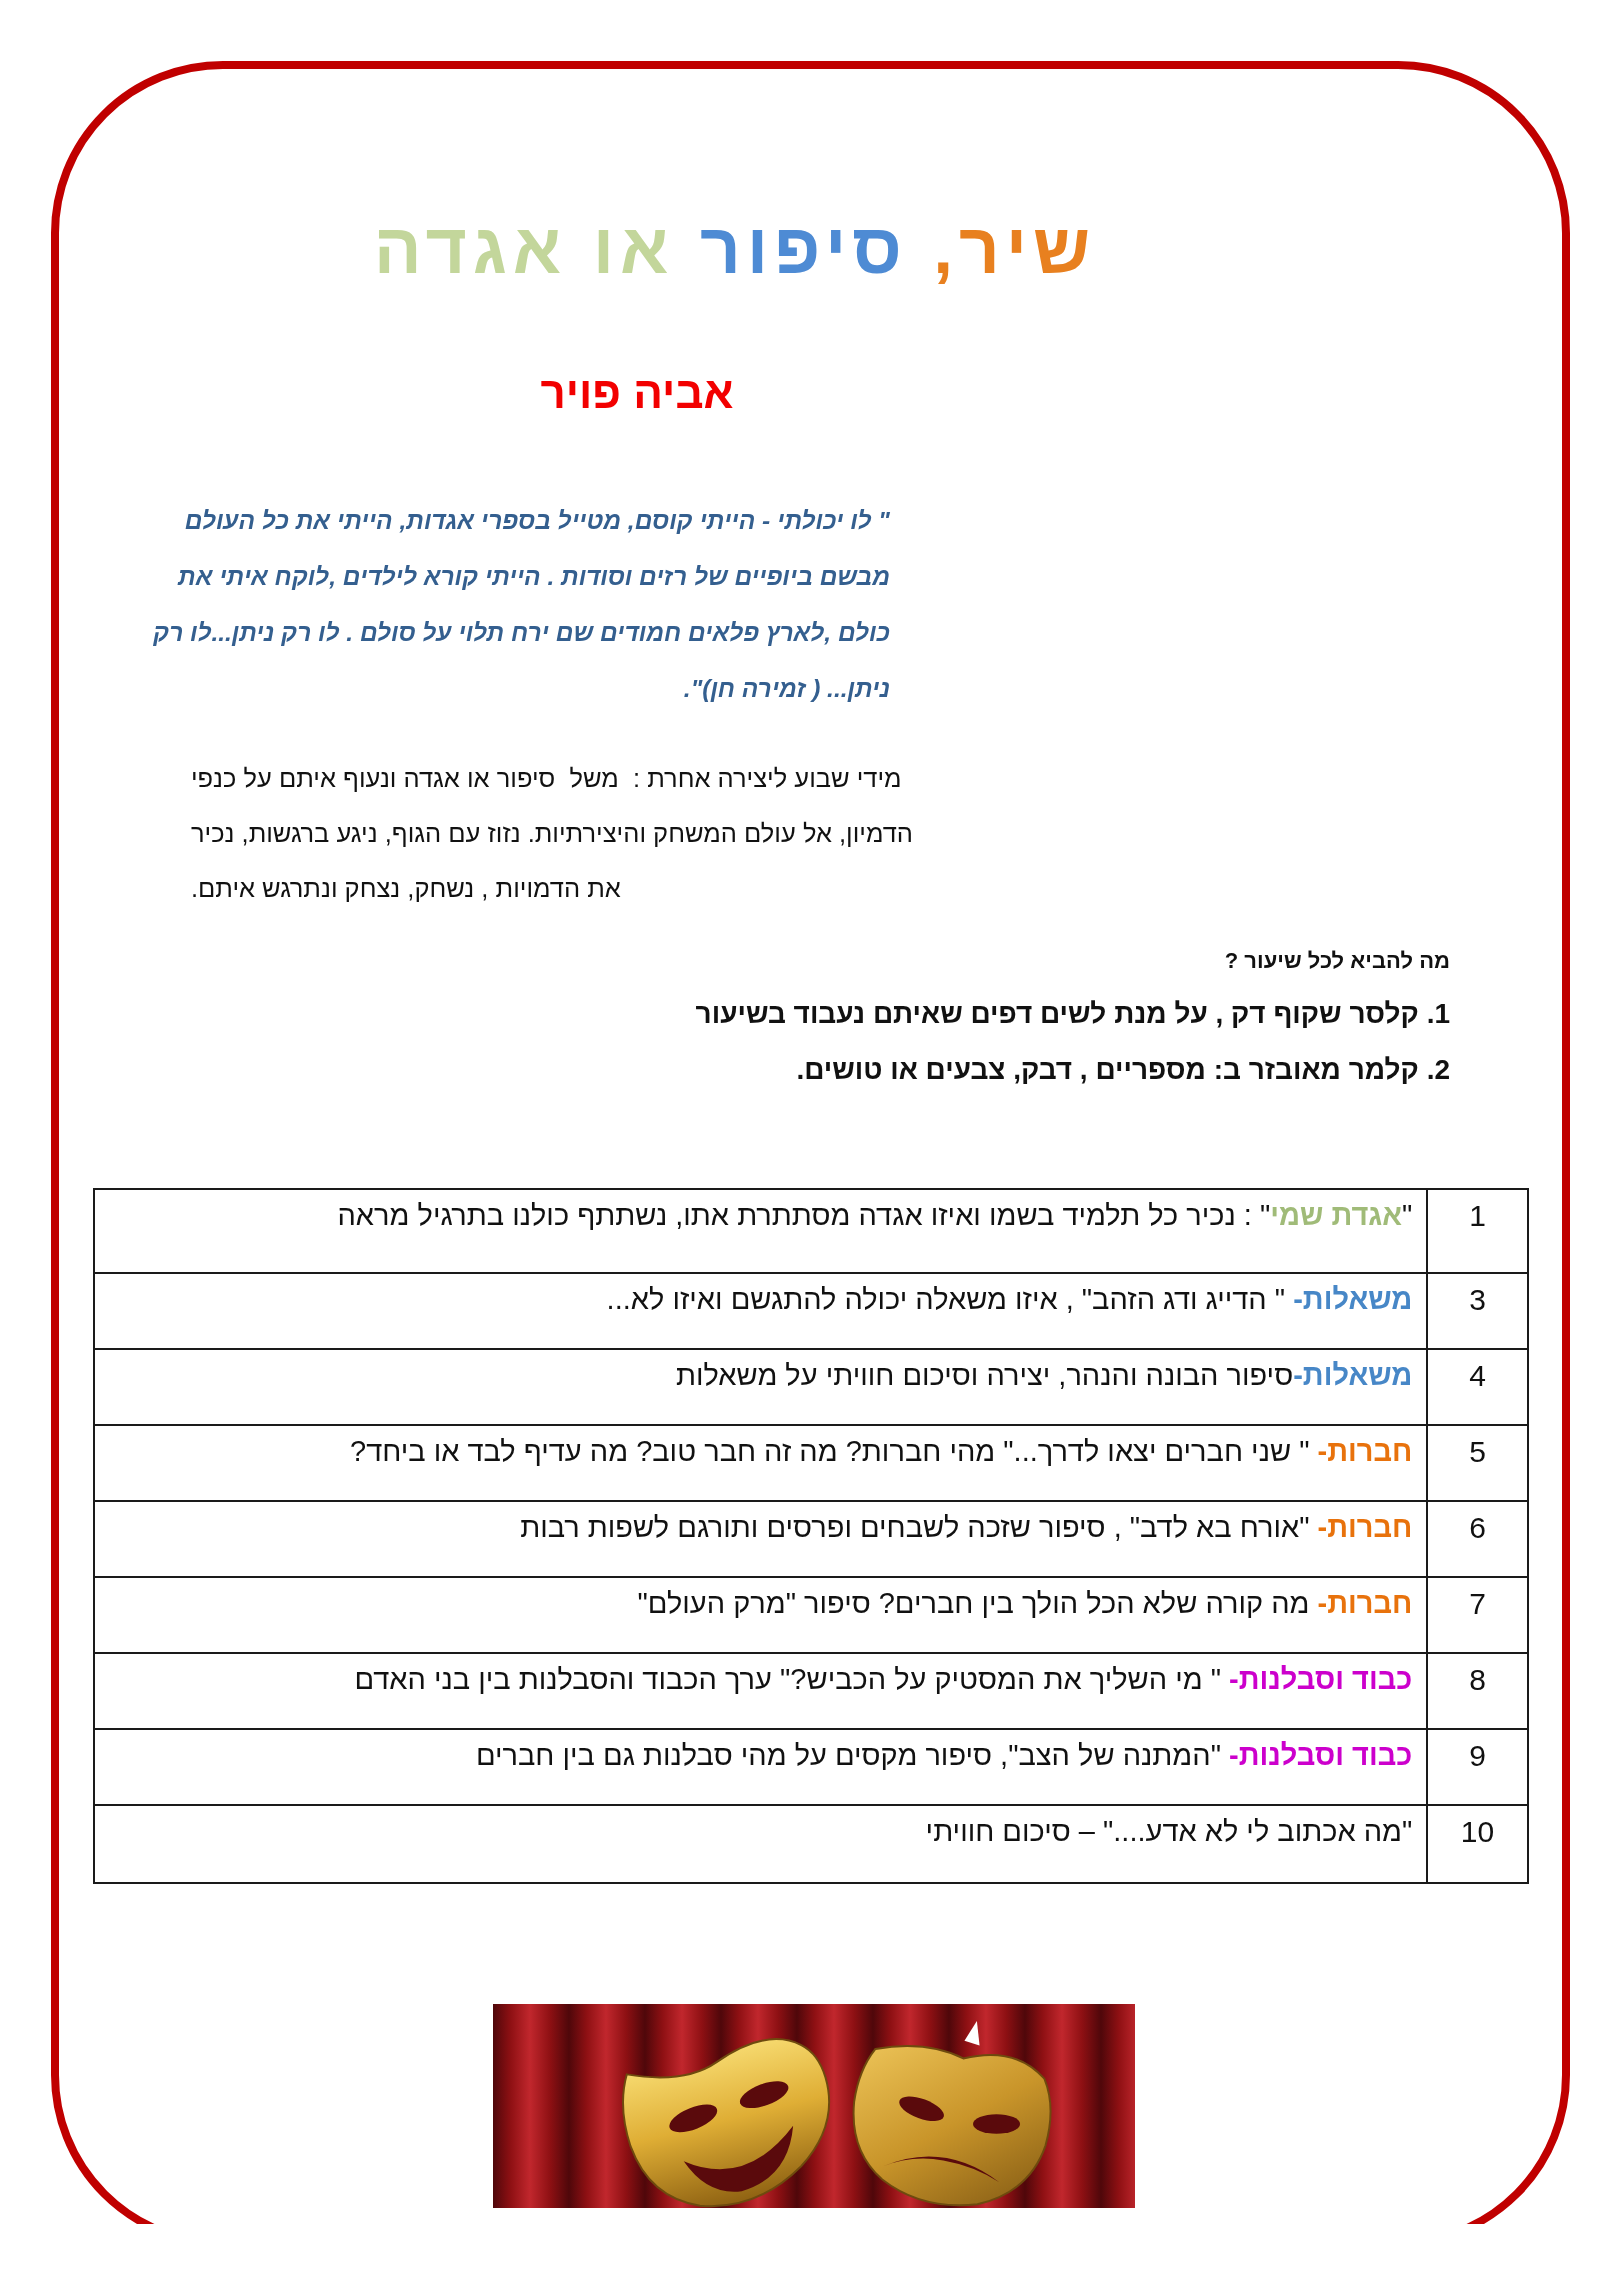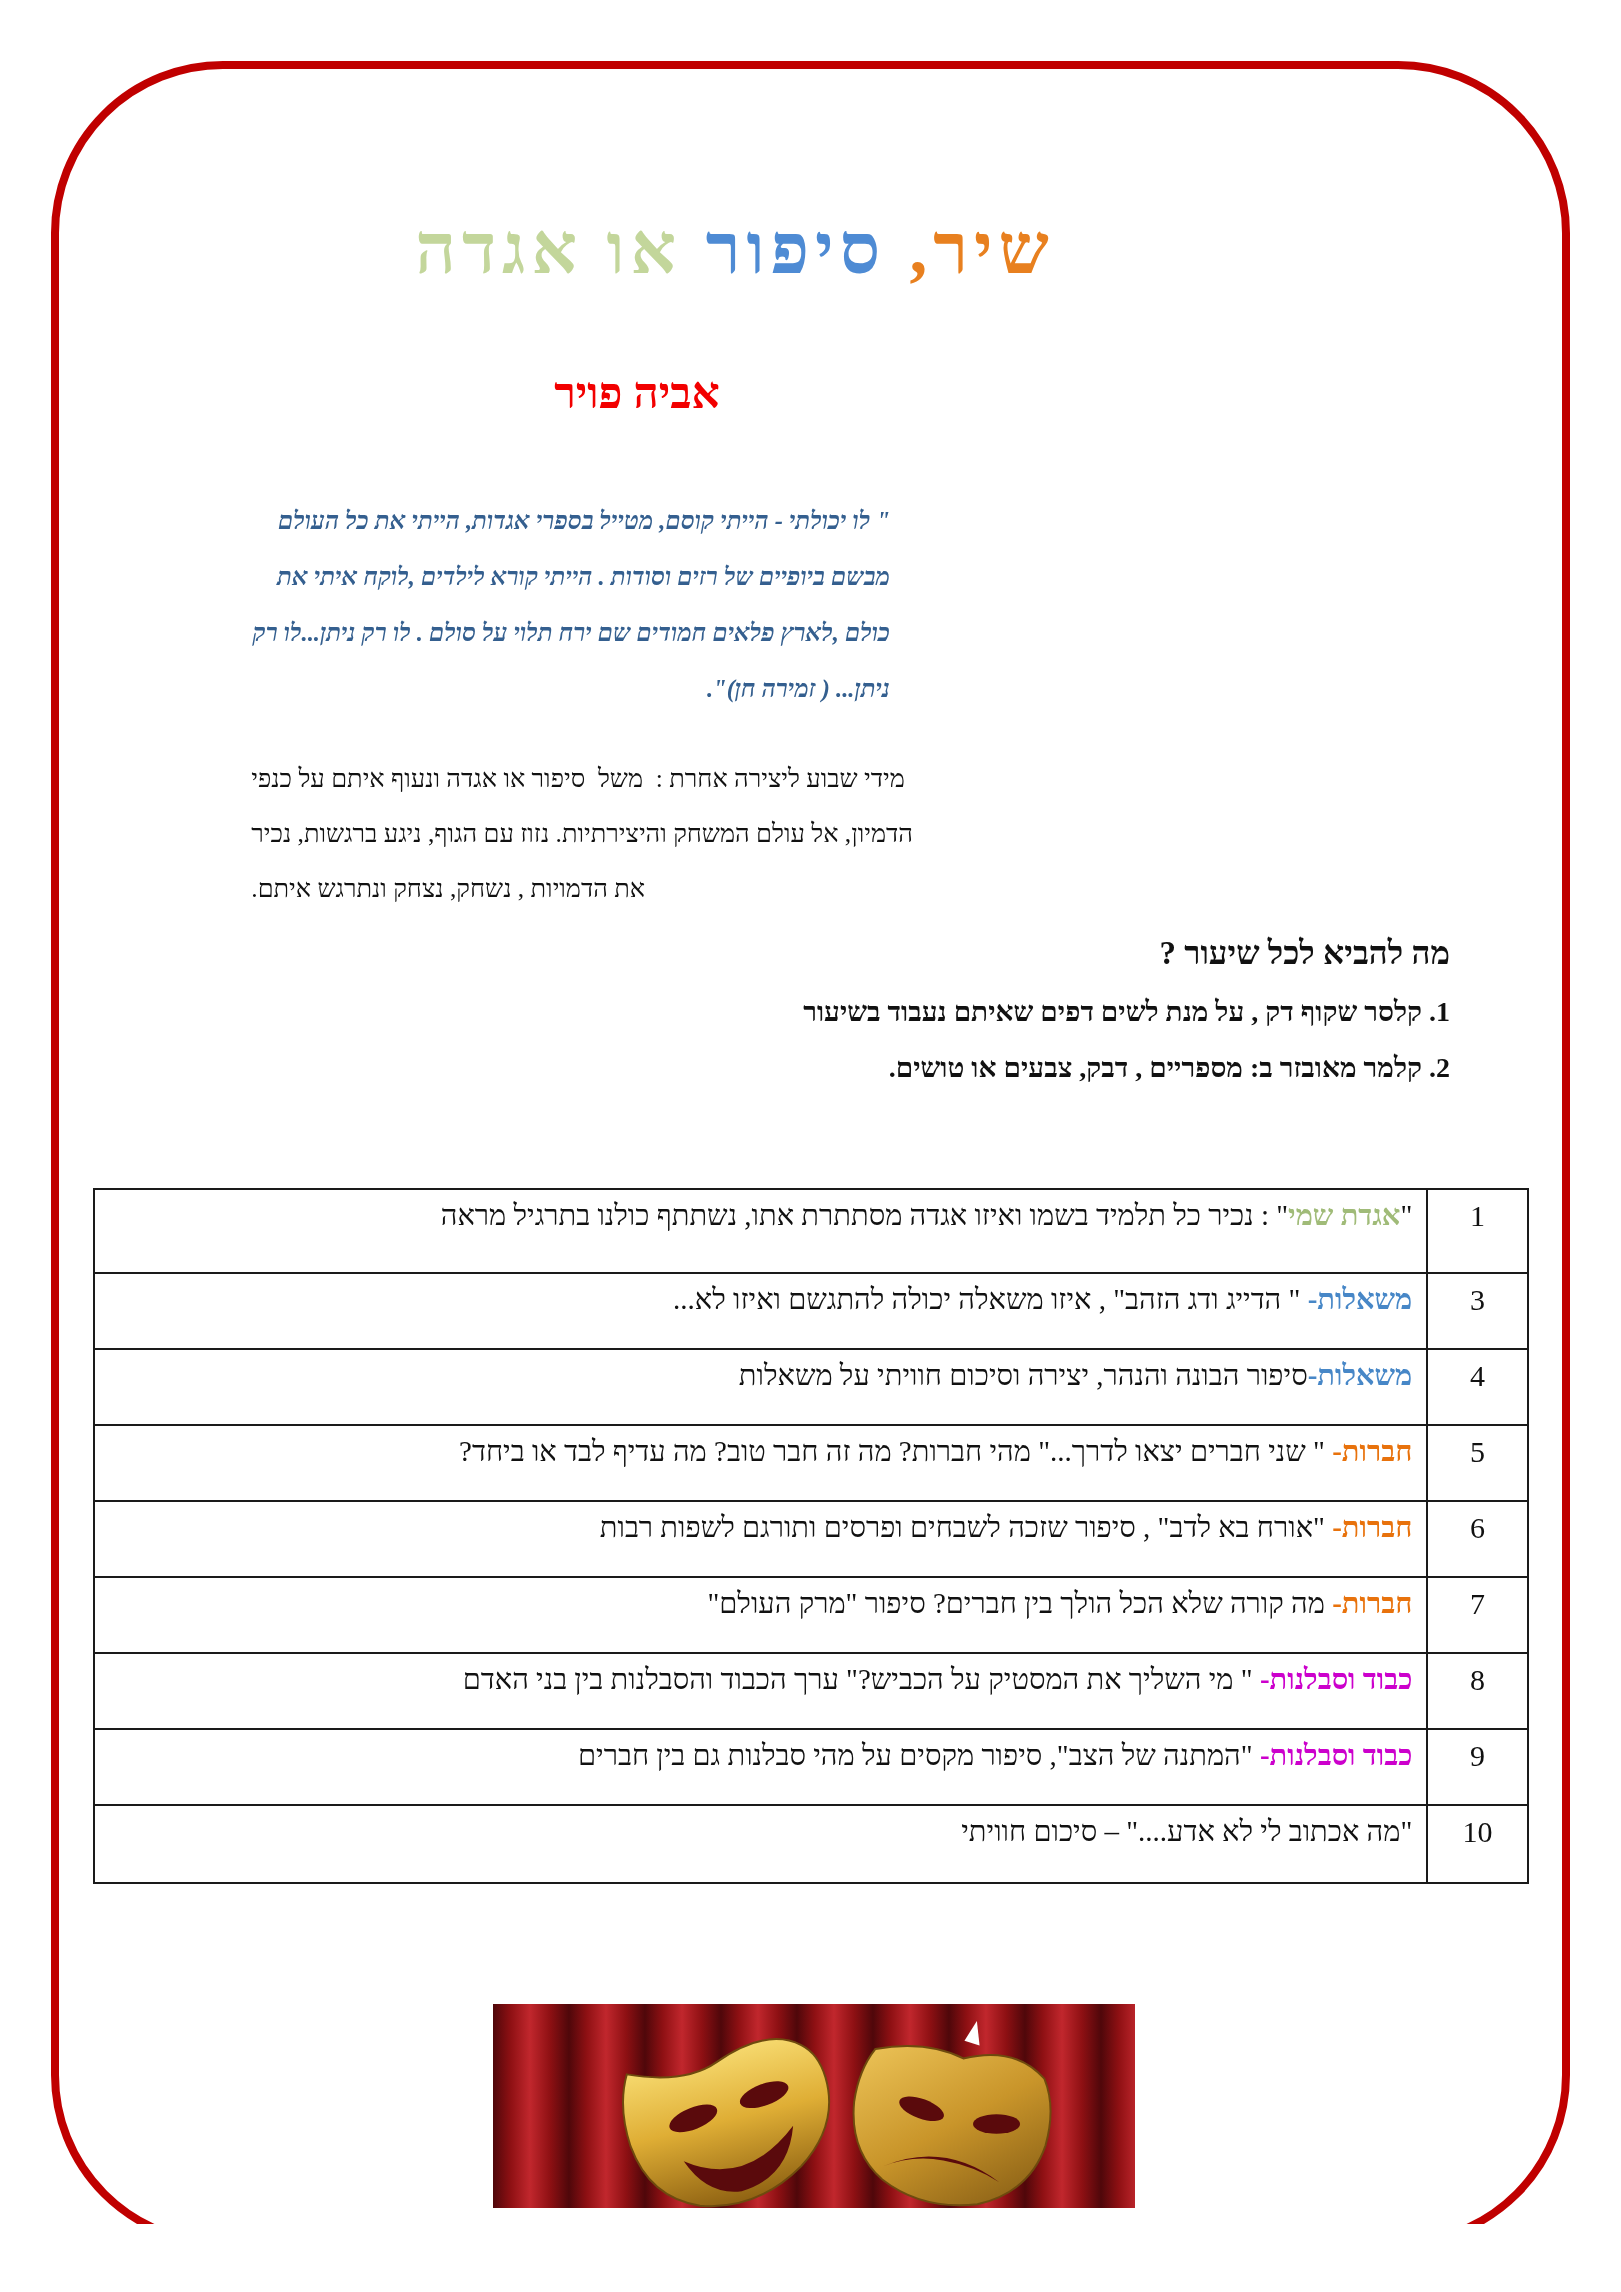--- a/index.html
+++ b/index.html
@@ -1,18 +1,18 @@
 <!DOCTYPE html>
 <html lang="he"><head>
 <meta charset="utf-8">
 <style>
   html,body{margin:0;padding:0;background:#ffffff;}
   .page{
     position:relative;width:1621px;height:2224px;background:#ffffff;
-    font-family:Liberation Serif, serif;overflow:hidden;
+    font-family:Liberation Sans, sans-serif;overflow:hidden;
   }
   .page-border{
     position:absolute;left:51px;top:61px;width:1519px;height:2186px;
     border:8.8px solid #C00000;border-radius:172px;box-sizing:border-box;
   }
   .title{
     position:absolute;left:147px;top:210px;width:1176px;
     text-align:center;direction:rtl;
     font-size:71px;font-weight:bold;letter-spacing:5.9px;line-height:1.1;
   }
@@ -29,21 +29,21 @@
   }
   .intro{
     position:absolute;right:708px;top:751px;
     text-align:left;direction:rtl;white-space:pre;
     font-size:25.5px;color:#111;line-height:55px;
   }
   .supplies{
     position:absolute;right:171px;top:935px;
     text-align:right;direction:rtl;color:#111;
   }
-  .supplies .heading{font-size:33px;font-weight:bold;}
+  .supplies .heading{font-size:22px;font-weight:bold;margin-top:13px;}
   .supplies .item{font-size:28px;font-weight:bold;margin-top:24px;}
   .schedule{
     position:absolute;left:93px;top:1188px;width:1436px;
     border:2.9px solid #1a1a1a;box-sizing:border-box;background:#fff;
   }
   .trow{display:flex;height:76px;border-bottom:2.9px solid #1a1a1a;box-sizing:border-box;}
   .trow:first-child{height:84px;}
   .trow:last-child{border-bottom:none;}
   .ttext{
     flex:1;padding:8.8px 13.7px 0 0;font-size:29px;color:#111;

